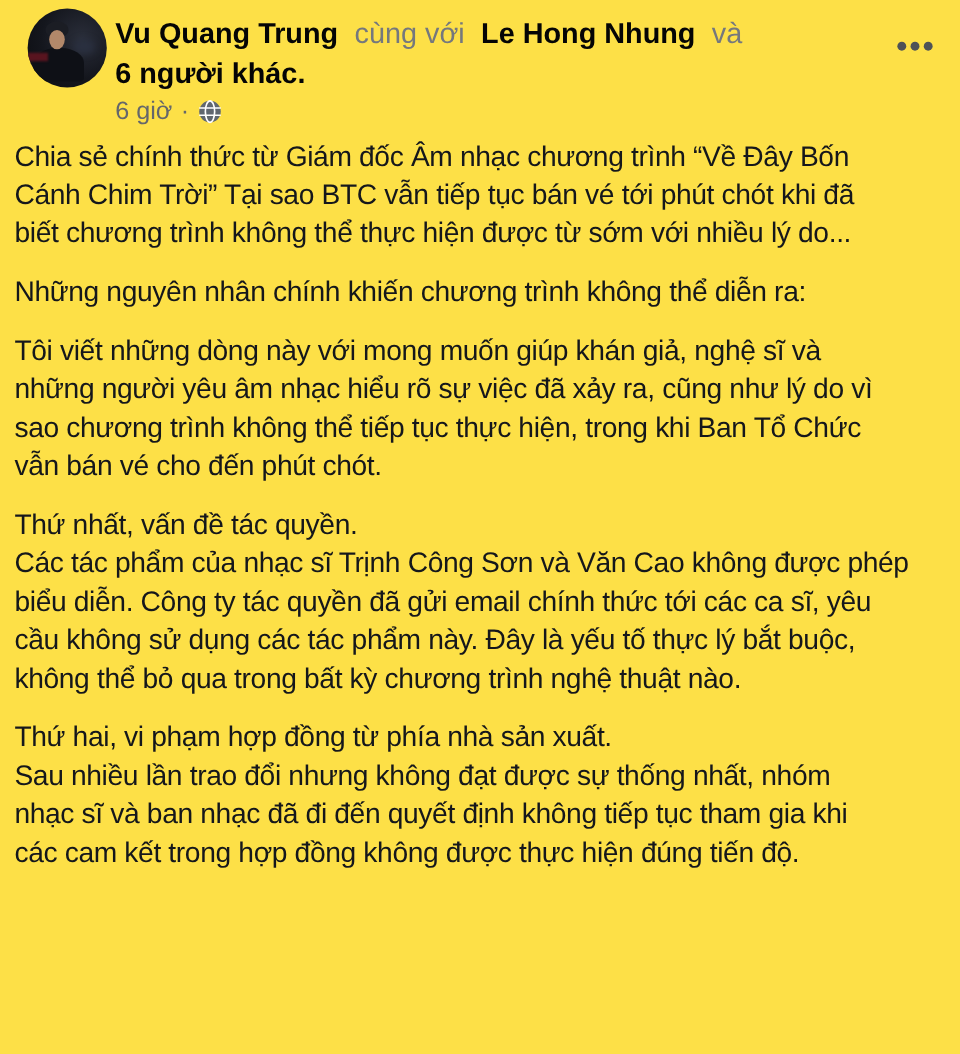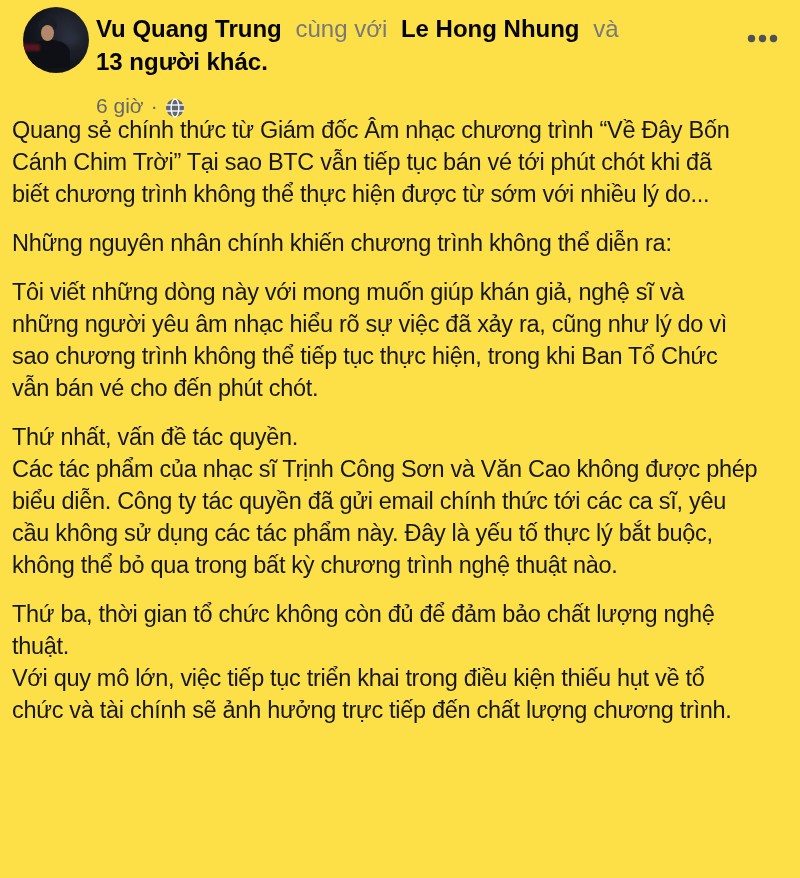--- a/index.html
+++ b/index.html
@@ -45,23 +45,23 @@
   }
   .name-line > span + span { margin-left: 7px; }
   .name-line .name {
     font-weight: 700;
     color: #050505;
     cursor: pointer;
   }
   .name-line .connector { font-weight: 400; color: #75787d; }
   .meta-line {
     display: flex;
-    align-items: flex-end;
+    align-items: flex-start;
     gap: 7px;
-    margin-top: 16px;
+    margin-top: 3px;
     font-size: 21px;
     color: #65676b;
   }
   .meta-line .time { cursor: pointer; }
   .meta-line .globe { display: inline-flex; margin-top: 2px; }
 
   .more-btn {
     position: absolute;
     top: 26px;
     right: 18px;
@@ -99,21 +99,21 @@
     </div>
 
     <div class="header-info">
       <div class="name-line">
         <span class="name">Vu Quang Trung</span>
         <span class="connector">cùng với</span>
         <span class="name">Le Hong Nhung</span>
         <span class="connector">và</span>
       </div>
       <div class="name-line">
-        <span class="name">13 người khác.</span>
+        <span class="name">6 người khác.</span>
       </div>
       <div class="meta-line">
         <span class="time">6 giờ</span>
         <span>·</span>
         <span class="globe">
           <svg width="20" height="20" viewBox="0 0 16 16">
             <circle cx="8" cy="8" r="7.2" fill="#606770"></circle>
             <ellipse cx="8" cy="8" rx="3.1" ry="7.2" fill="none" stroke="#ffffff" stroke-width="1.1"></ellipse>
             <line x1="0.8" y1="5.6" x2="15.2" y2="5.6" stroke="#ffffff" stroke-width="1.1"></line>
             <line x1="0.8" y1="10.4" x2="15.2" y2="10.4" stroke="#ffffff" stroke-width="1.1"></line>
@@ -126,32 +126,32 @@
       <svg width="31" height="9" viewBox="0 0 31 9">
         <circle cx="4.5" cy="4.5" r="3.7" fill="#4e5257"></circle>
         <circle cx="15.5" cy="4.5" r="3.7" fill="#4e5257"></circle>
         <circle cx="26.5" cy="4.5" r="3.7" fill="#4e5257"></circle>
       </svg>
     </button>
 
   </div>
 
   <div class="post-body">
-    <p>Quang sẻ chính thức từ Giám đốc Âm nhạc chương trình “Về Đây Bốn
+    <p>Chia sẻ chính thức từ Giám đốc Âm nhạc chương trình “Về Đây Bốn
 Cánh Chim Trời” Tại sao BTC vẫn tiếp tục bán vé tới phút chót khi đã
 biết chương trình không thể thực hiện được từ sớm với nhiều lý do...</p>
     <p>Những nguyên nhân chính khiến chương trình không thể diễn ra:</p>
     <p>Tôi viết những dòng này với mong muốn giúp khán giả, nghệ sĩ và
 những người yêu âm nhạc hiểu rõ sự việc đã xảy ra, cũng như lý do vì
 sao chương trình không thể tiếp tục thực hiện, trong khi Ban Tổ Chức
 vẫn bán vé cho đến phút chót.</p>
     <p>Thứ nhất, vấn đề tác quyền.
 Các tác phẩm của nhạc sĩ Trịnh Công Sơn và Văn Cao không được phép
 biểu diễn. Công ty tác quyền đã gửi email chính thức tới các ca sĩ, yêu
 cầu không sử dụng các tác phẩm này. Đây là yếu tố thực lý bắt buộc,
 không thể bỏ qua trong bất kỳ chương trình nghệ thuật nào.</p>
-    <p>Thứ ba, thời gian tổ chức không còn đủ để đảm bảo chất lượng nghệ
-thuật.
-Với quy mô lớn, việc tiếp tục triển khai trong điều kiện thiếu hụt về tổ
-chức và tài chính sẽ ảnh hưởng trực tiếp đến chất lượng chương trình.</p>
+    <p>Thứ hai, vi phạm hợp đồng từ phía nhà sản xuất.
+Sau nhiều lần trao đổi nhưng không đạt được sự thống nhất, nhóm
+nhạc sĩ và ban nhạc đã đi đến quyết định không tiếp tục tham gia khi
+các cam kết trong hợp đồng không được thực hiện đúng tiến độ.</p>
   </div>
 
 </div>
 
 </body></html>

